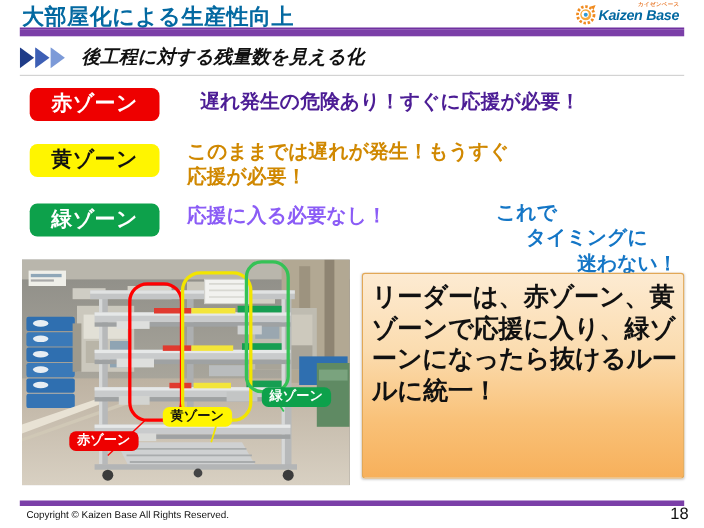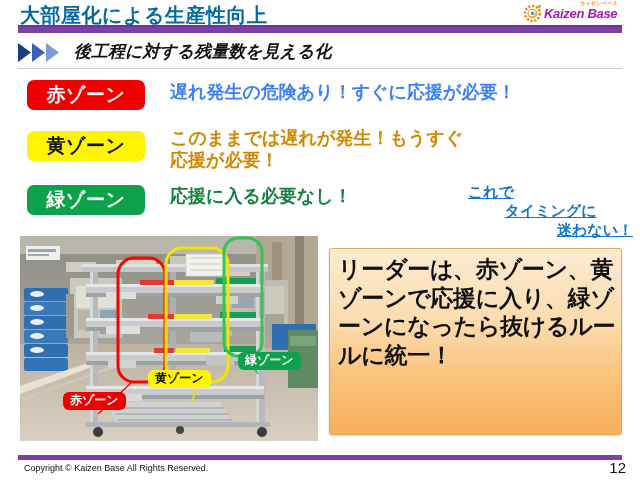--- a/index.html
+++ b/index.html
@@ -26,21 +26,21 @@
   .logo{
     position:absolute;right:6px;top:1px;width:112px;height:25px;
   }
   .logo-mark{position:absolute;left:0;top:2px;width:21px;height:21px;}
   .logo-kana{
     position:absolute;left:58px;top:-1px;font-size:5px;color:#E8792B;
     font-weight:bold;letter-spacing:0.3px;white-space:nowrap;
   }
   .logo-text{
     position:absolute;left:22px;top:5px;font-size:13px;font-weight:bold;
-    color:#a21caf;font-style:italic;letter-spacing:-0.3px;white-space:nowrap;
+    color:#0369a1;font-style:italic;letter-spacing:-0.3px;white-space:nowrap;
   }
 
   
   .subtitle-row{position:absolute;left:18px;top:40px;height:26px;}
   .chevrons{position:absolute;left:0;top:3px;width:50px;height:19px;}
   .subtitle-text{
     position:absolute;left:56px;top:0px;font-size:17px;font-weight:bold;color:#111;
     white-space:nowrap;
     font-style:italic;
   }
@@ -54,27 +54,27 @@
     font-size:19px;font-weight:bold;text-align:center;line-height:30px;
     letter-spacing:0.5px;
   }
   .zone-red{left:27px;top:80px;background:#EE0000;color:#fff;}
   .zone-yellow{left:27px;top:131px;background:#FFF500;color:#111;}
   .zone-green{left:27px;top:185px;background:#0DA14B;color:#fff;}
 
   .zone-desc{
     position:absolute;font-size:18px;font-weight:bold;line-height:1.22;
   }
-  .desc-red{left:170px;top:82px;color:#3b82f6;white-space:nowrap;}
+  .desc-red{left:182px;top:82px;color:#4c1d95;white-space:nowrap;}
   .desc-yellow{left:170px;top:128px;color:#D08800;width:300px;}
-  .desc-green{left:170px;top:186px;color:#15803d;white-space:nowrap;}
+  .desc-green{left:170px;top:186px;color:#8b5cf6;white-space:nowrap;}
 
   .tagline{
-    position:absolute;left:468px;top:182px;width:165px;
-    font-size:15px;font-weight:bold;color:#1476C6;line-height:1.28;text-decoration:underline;
+    position:absolute;left:451px;top:182px;width:165px;
+    font-size:18px;font-weight:bold;color:#1476C6;line-height:1.28;
   }
   .tagline .l1{display:block;text-align:left;}
   .tagline .l2{display:block;text-align:center;}
   .tagline .l3{display:block;text-align:right;}
 
   
   .photo{
     position:absolute;left:20px;top:236px;width:298px;height:205px;
     overflow:hidden;background:#9a958c;
   }
@@ -305,15 +305,15 @@
   <div class="ph-label ph-red">赤ゾーン</div>
   <div class="ph-label ph-yellow">黄ゾーン</div>
   <div class="ph-label ph-green">緑ゾーン</div>
 
   <div class="callout">
     <div class="callout-text">リーダーは、赤ゾーン、黄ゾーンで応援に入り、緑ゾーンになったら抜けるルールに統一！</div>
   </div>
 
   <div class="footer-bar"></div>
   <div class="footer-copy">Copyright ©  Kaizen Base  All Rights Reserved.</div>
-  <div class="footer-page">12</div>
+  <div class="footer-page">18</div>
 
 </div>
 
 </body></html>

